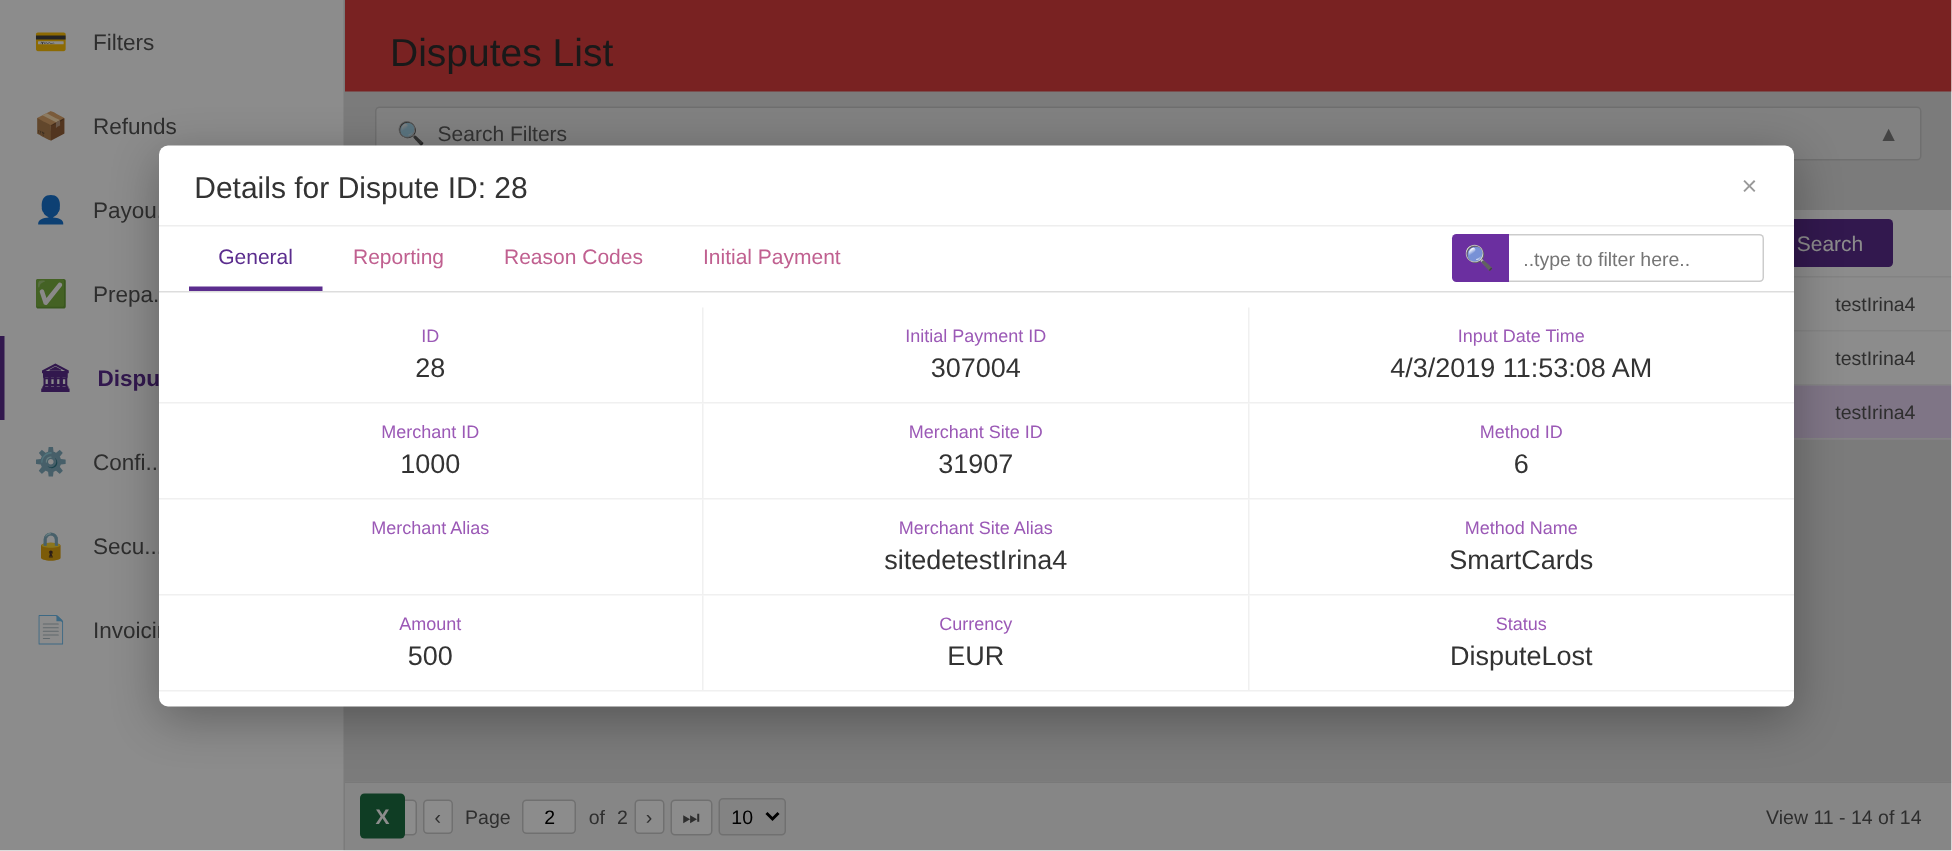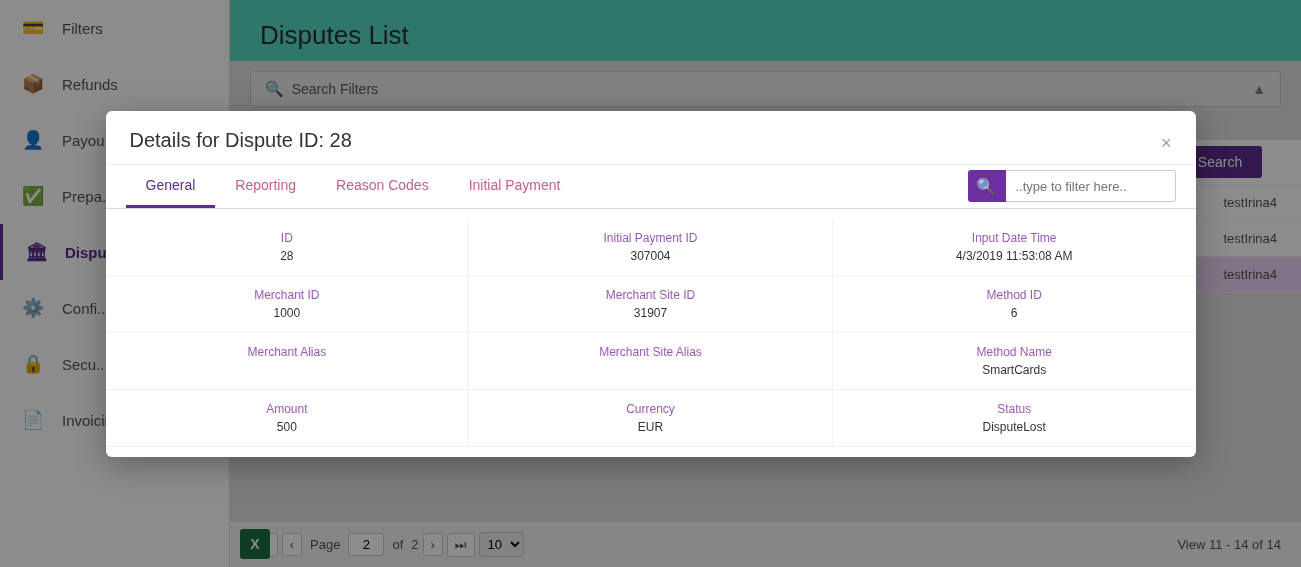--- a/index.html
+++ b/index.html
@@ -59,21 +59,21 @@
       position: absolute;
       left: 230px;
       top: 0;
       width: 1071px;
       height: 567px;
       background: #f5f5f5;
       filter: brightness(0.92);
     }
     .main-header {
       padding: 20px 30px 10px;
-      background: #5eead4;
+      background: #ef4444;
     }
     .main-title {
       font-size: 26px;
       color: #333;
       font-weight: 400;
     }
     .search-bar-row {
       display: flex;
       align-items: center;
       background: #fff;
@@ -114,21 +114,21 @@
       width: 1090px;
       max-height: 520px;
       background: #fff;
       border-radius: 6px;
       box-shadow: 0 8px 32px rgba(0,0,0,0.3);
       z-index: 200;
       overflow: hidden;
     }
     .modal-header {
       display: flex;
-      align-items: flex-end;
+      align-items: flex-start;
       justify-content: space-between;
       padding: 18px 24px 12px;
       border-bottom: 1px solid #eee;
     }
     .modal-title {
       font-size: 20px;
       color: #333;
       font-weight: 400;
     }
     .modal-close {
@@ -206,21 +206,21 @@
       text-align: center;
       border-right: 1px solid #f0f0f0;
     }
     .detail-cell:last-child { border-right: none; }
     .detail-label {
       font-size: 12px;
       color: #9b59b6;
       margin-bottom: 4px;
     }
     .detail-value {
-      font-size: 12px;
+      font-size: 18px;
       color: #333;
     }
 
     
     .pagination-row {
       position: absolute;
       bottom: 0;
       left: 230px;
       right: 0;
       background: #f5f5f5;
@@ -450,20 +450,21 @@
         <div class="detail-value">6</div>
       </div>
     </div>
 
     <div class="detail-row">
       <div class="detail-cell">
         <div class="detail-label">Merchant Alias</div>
       </div>
       <div class="detail-cell">
         <div class="detail-label">Merchant Site Alias</div>
+        <div class="detail-value">sitedetestIrina4</div>
       </div>
       <div class="detail-cell">
         <div class="detail-label">Method Name</div>
         <div class="detail-value">SmartCards</div>
       </div>
     </div>
 
     <div class="detail-row">
       <div class="detail-cell">
         <div class="detail-label">Amount</div>

